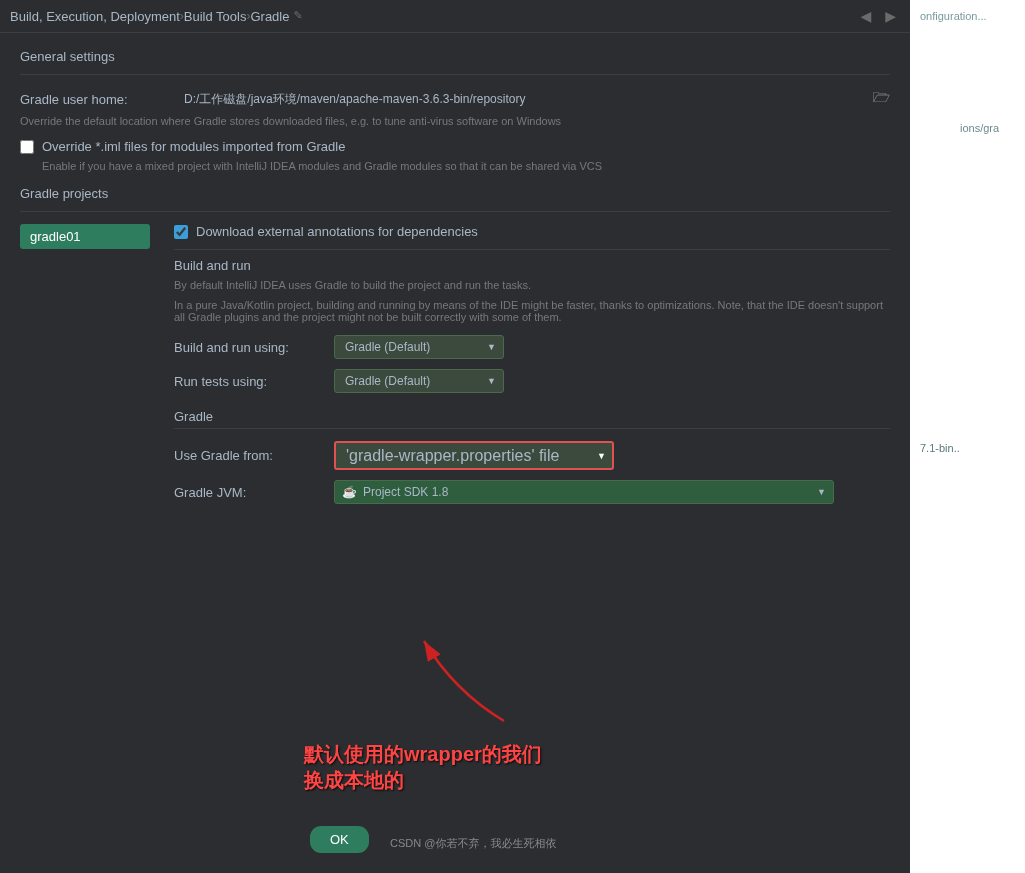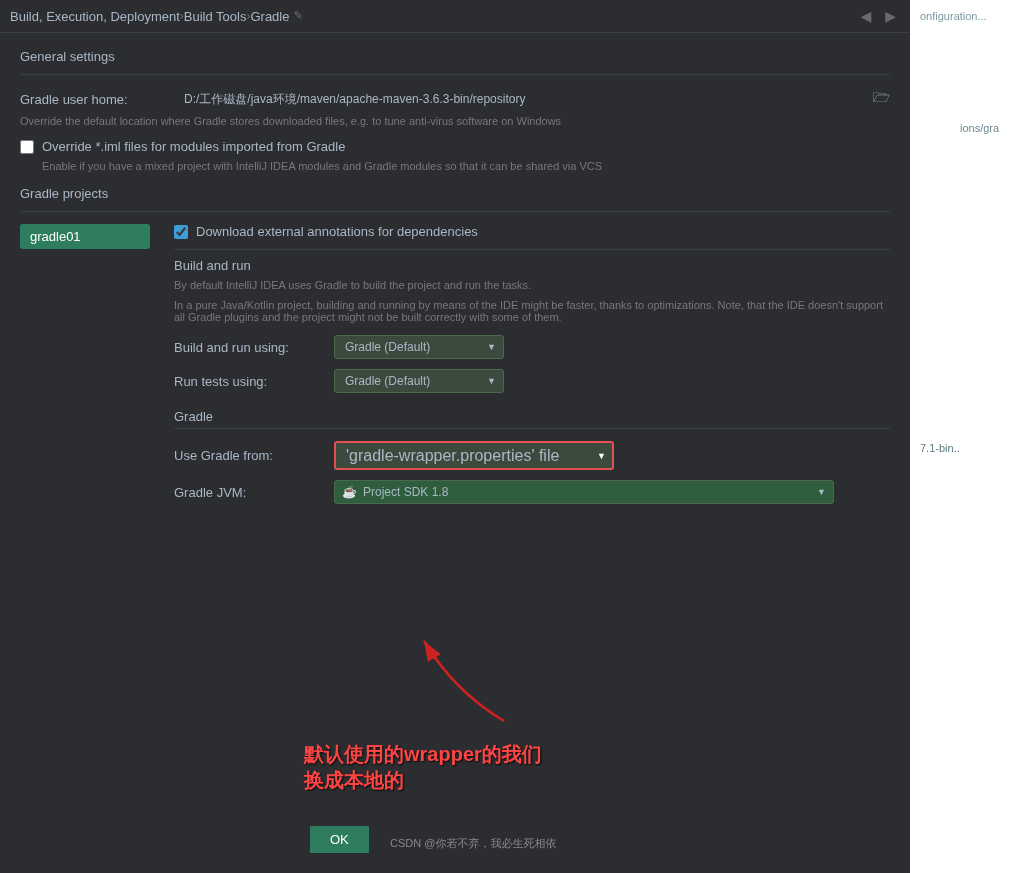--- a/index.html
+++ b/index.html
@@ -421,21 +421,21 @@
     
     .ok-button {
       position: absolute;
       bottom: 20px;
       left: 310px;
       background: #2e7d5e;
       color: #ffffff;
       border: none;
       padding: 6px 20px;
       font-size: 13px;
-      border-radius: 1px;
+      border-radius: 11px;
       cursor: pointer;
     }
 
     
     .csdn-watermark {
       position: absolute;
       bottom: 22px;
       left: 390px;
       font-size: 11px;
       color: #888888;

